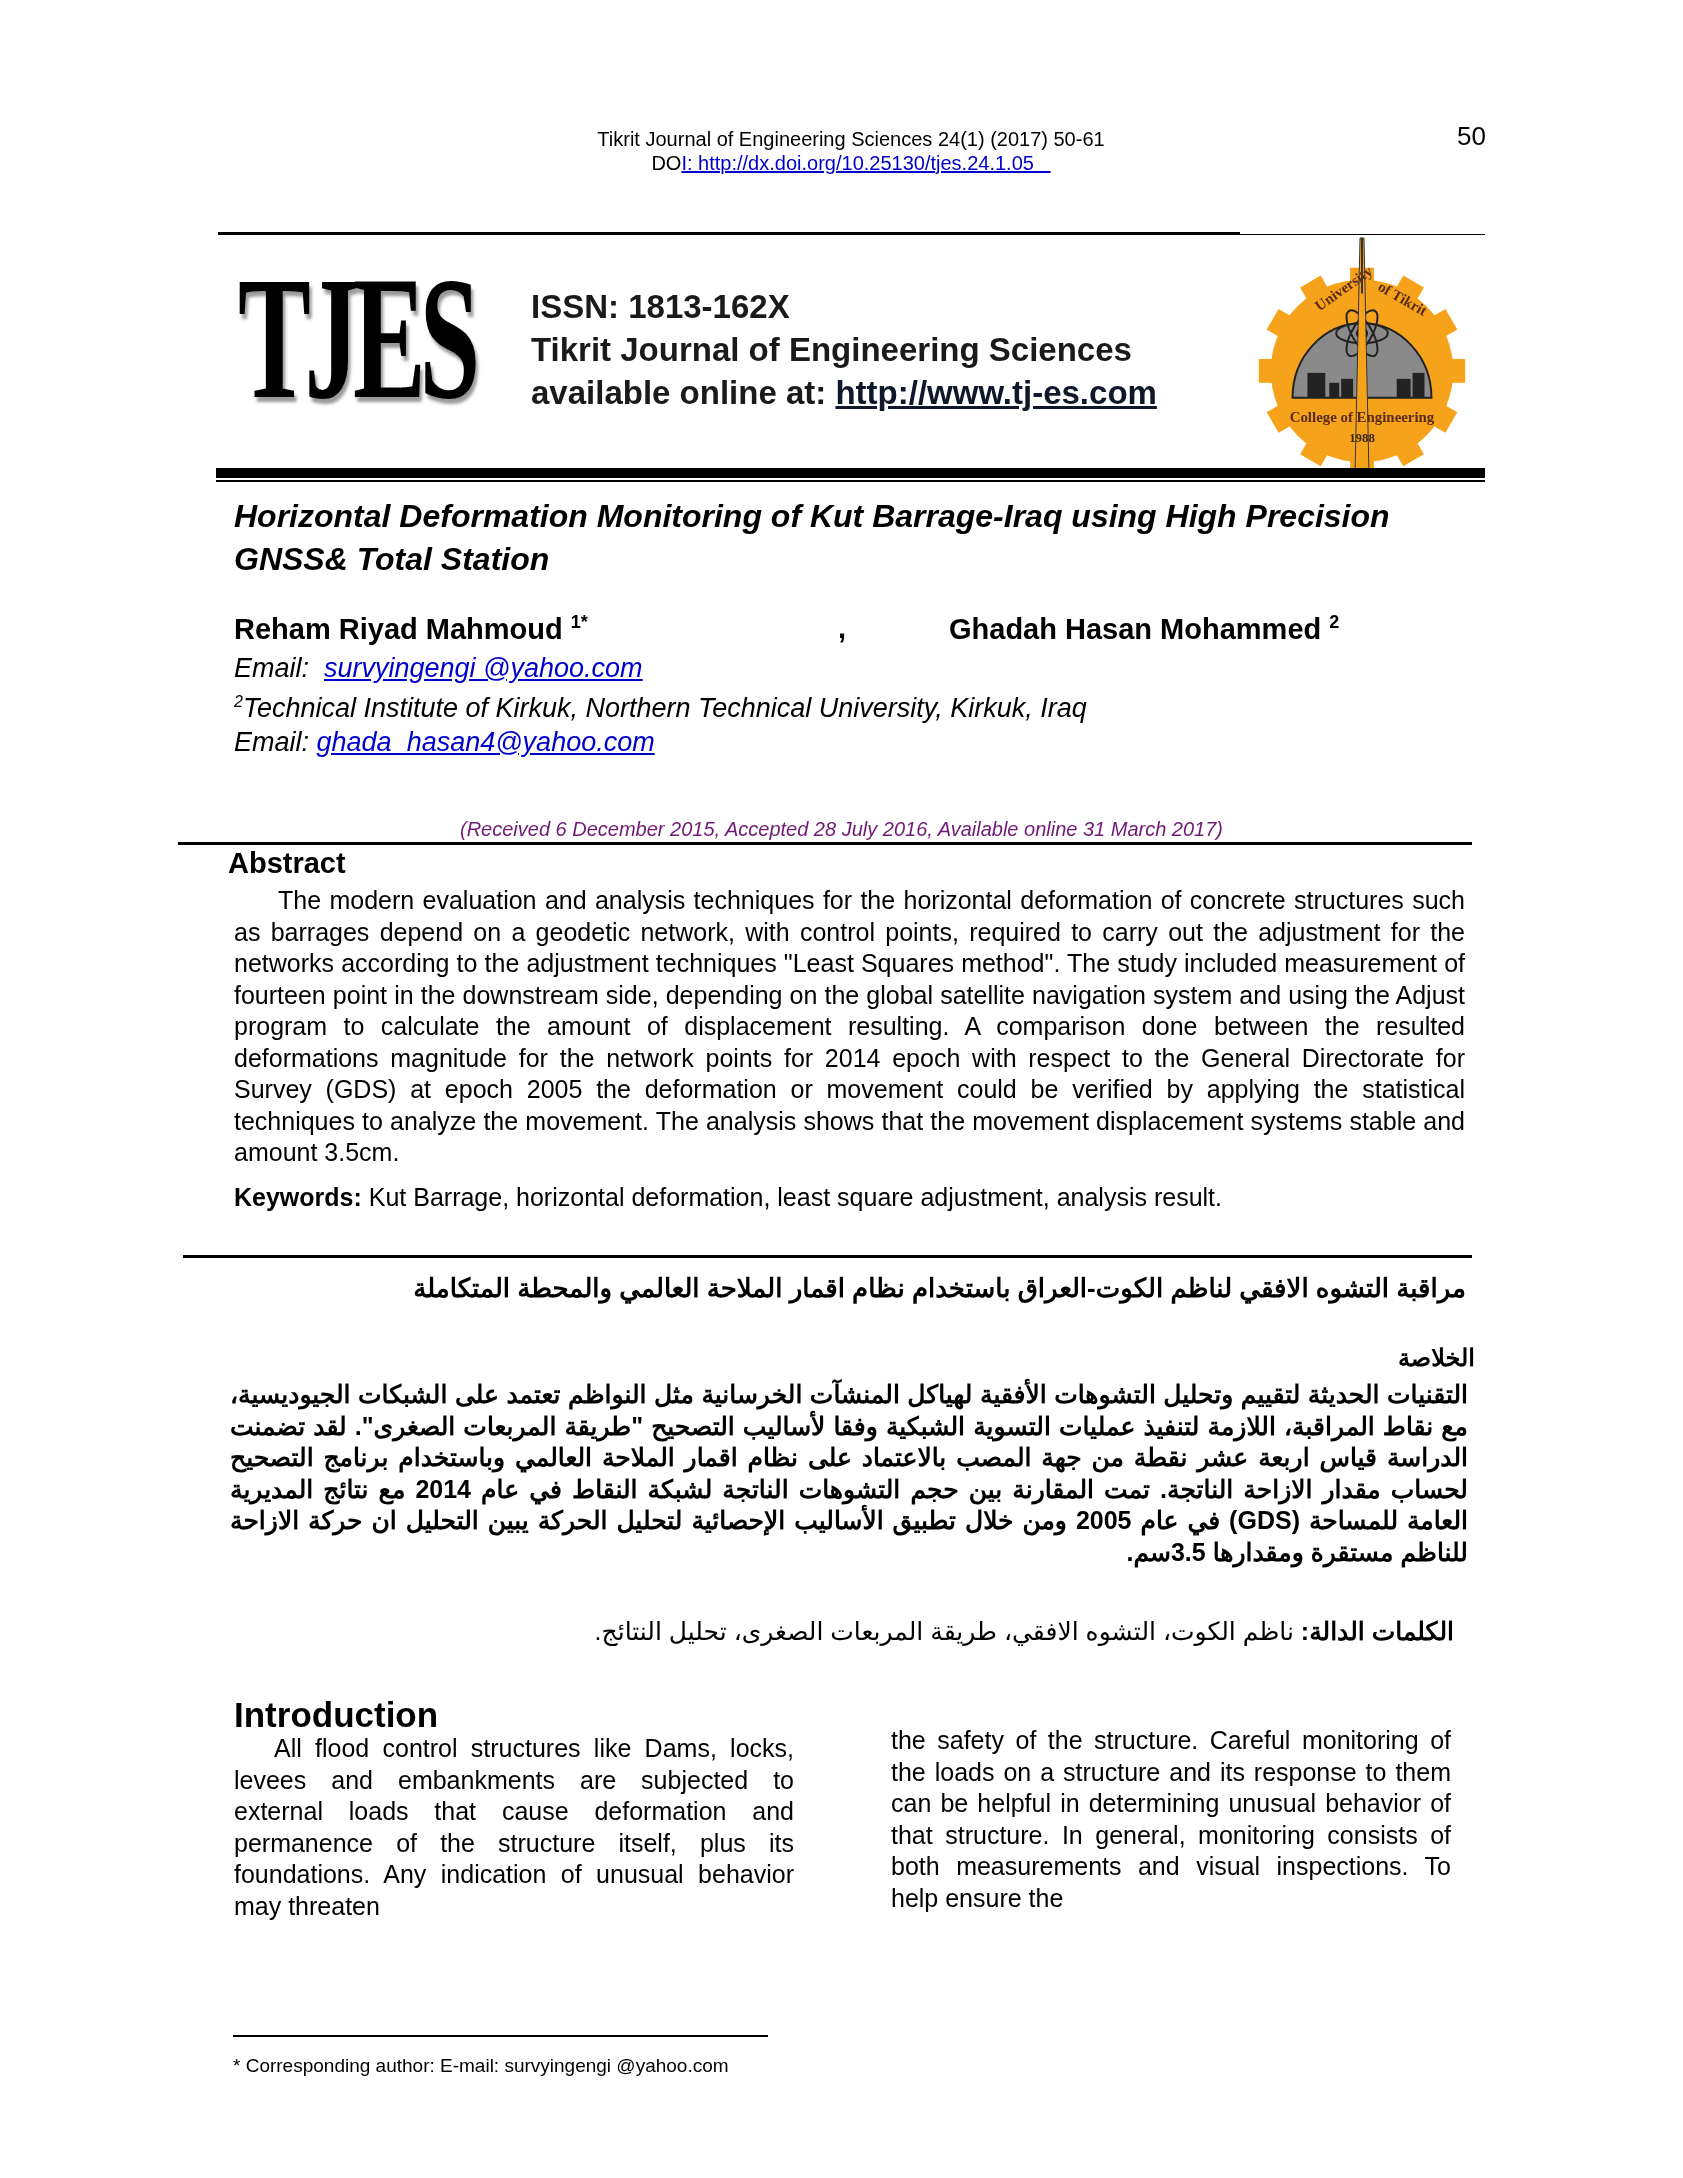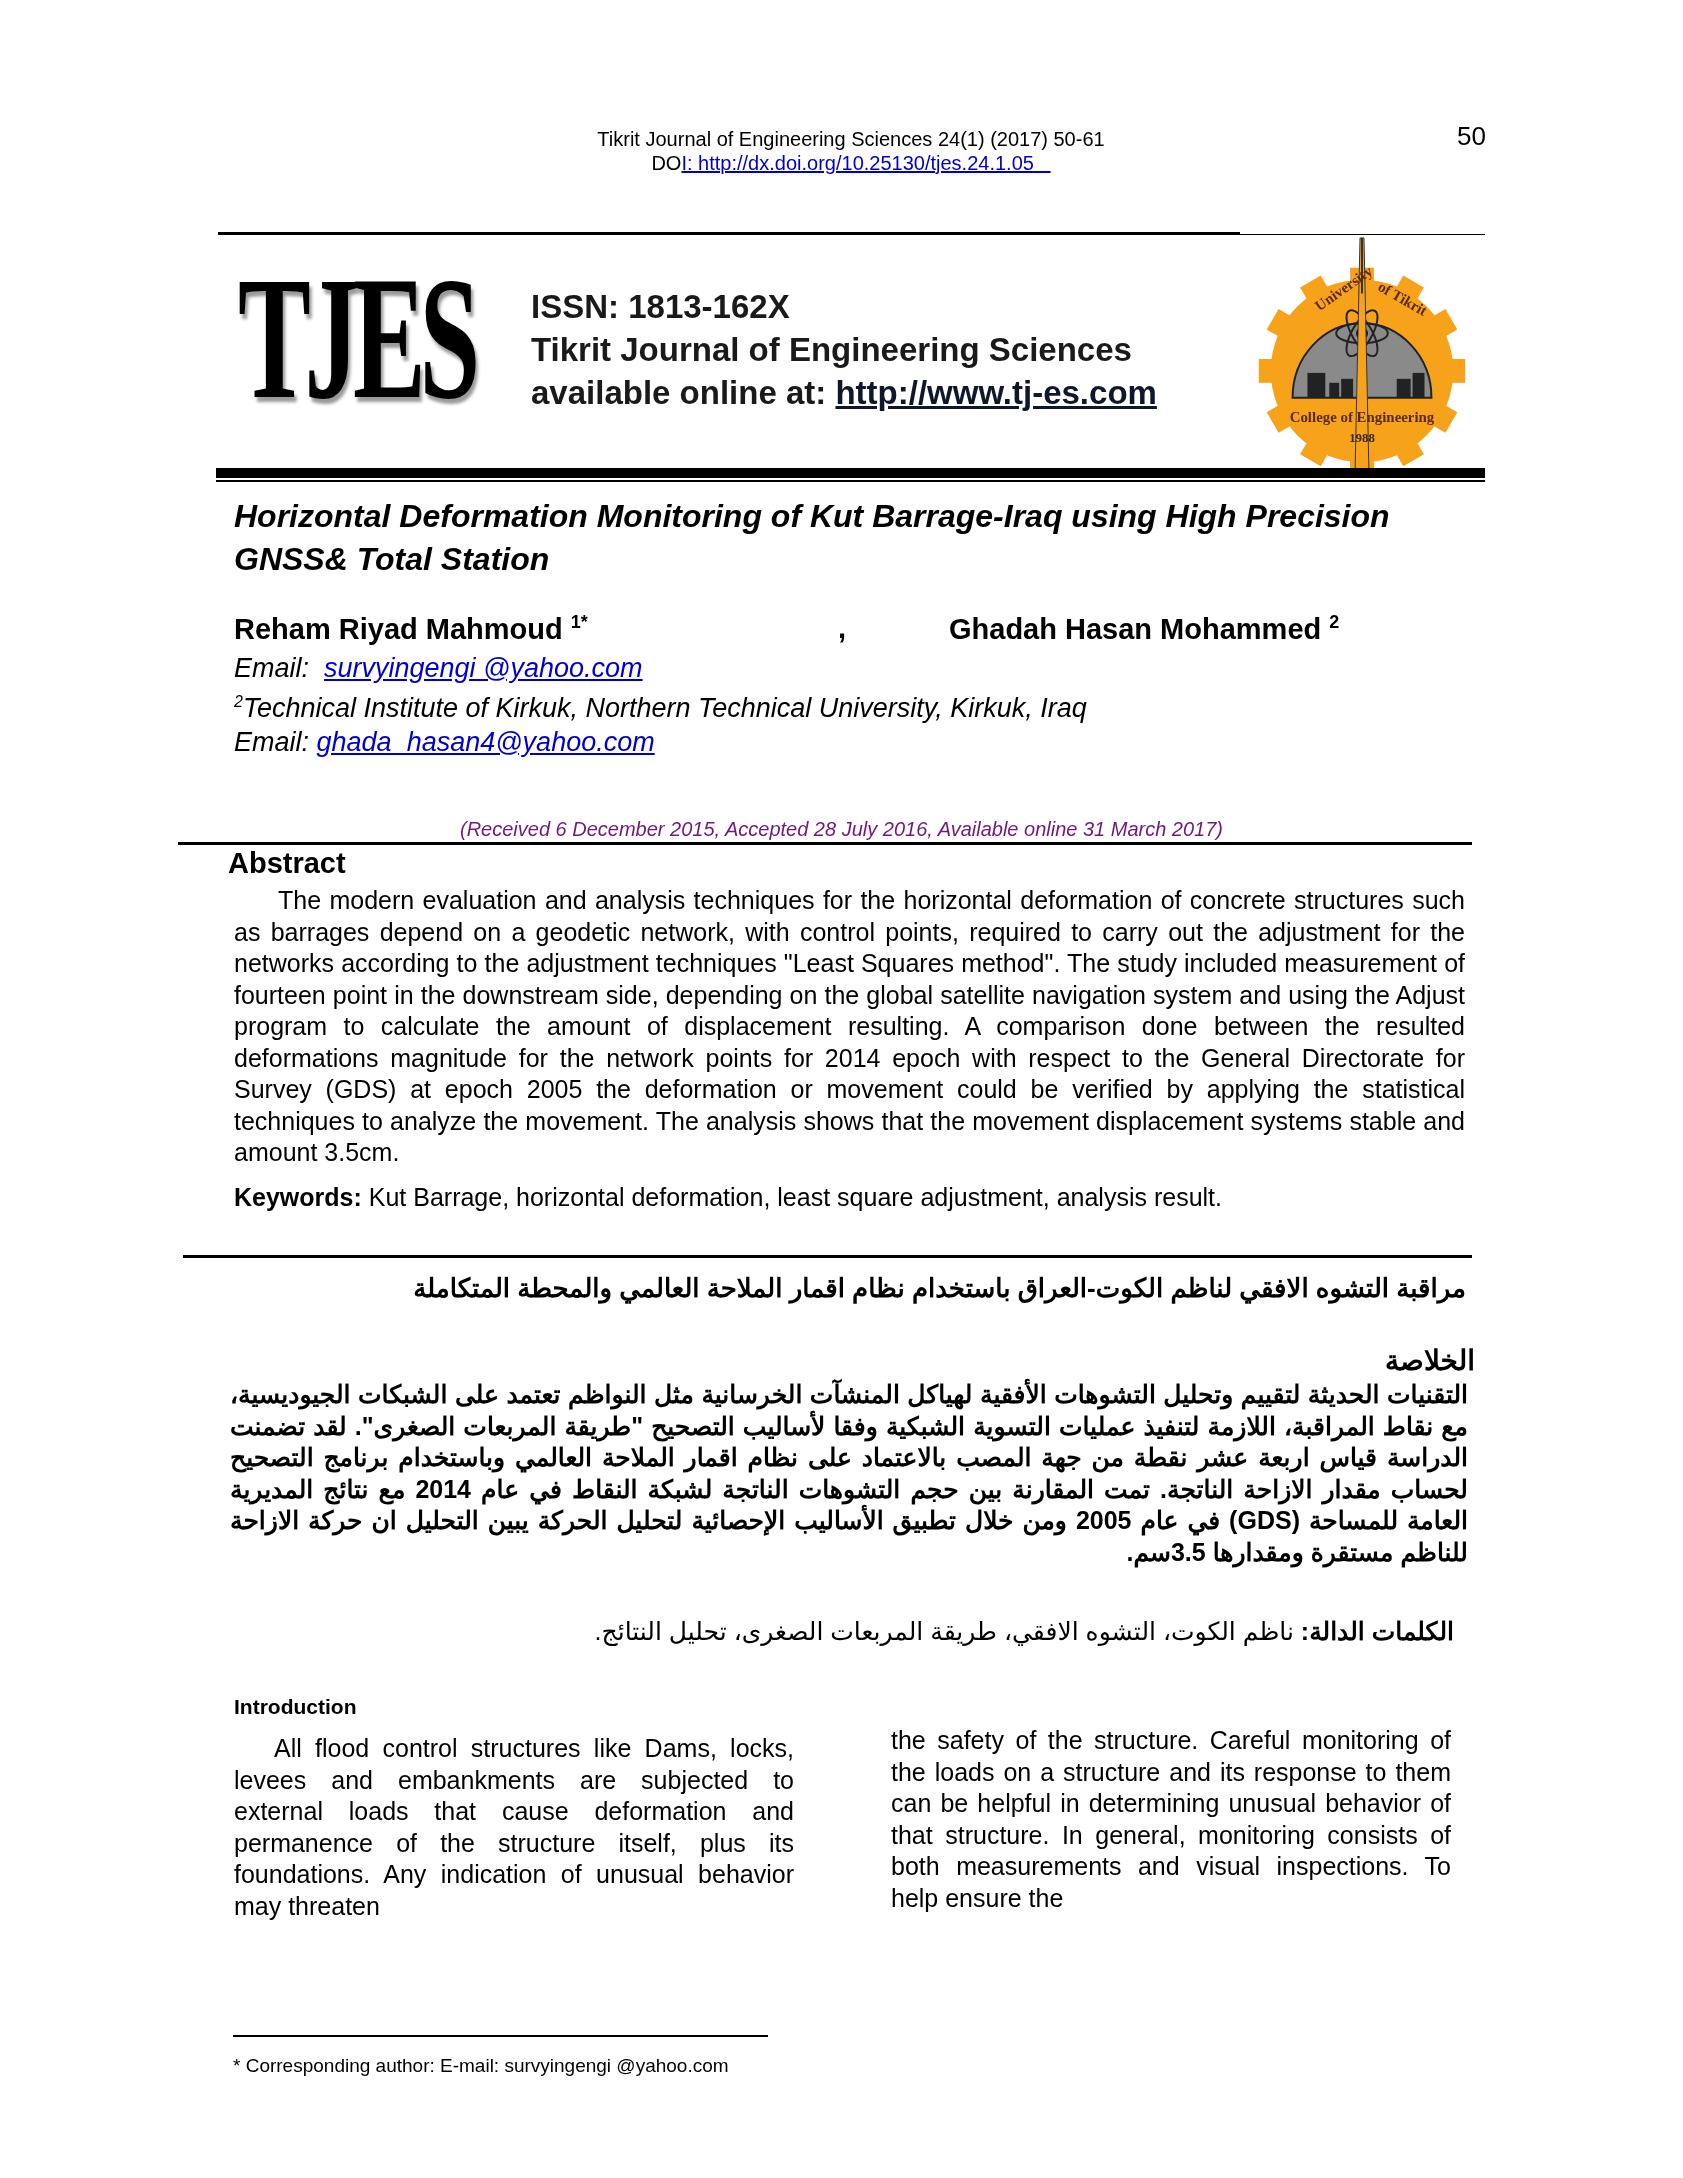--- a/index.html
+++ b/index.html
@@ -50,29 +50,29 @@
   .abs-body { left: 234px; top: 885px; width: 1231px; font-size: 25px; line-height: 31.5px;
               text-align: justify; text-indent: 44px; }
   .keywords { left: 234px; top: 1183px; width: 1231px; font-size: 25px; }
   .keywords b { font-weight: bold; }
   .rule-ar { left: 183px; top: 1255px; width: 1289px; height: 3px; background: #000; }
 
   
   .ar-title { left: 234px; top: 1273px; width: 1232px; text-align: right; direction: rtl;
               font-weight: bold; font-size: 26px; }
   .ar-head { left: 1366px; top: 1344px; width: 109px; text-align: right; direction: rtl;
-             font-weight: bold; font-size: 28px; }
+             font-weight: bold; font-size: 24px; }
   .ar-body { left: 230px; top: 1379px; width: 1238px; direction: rtl; text-align: justify;
              font-size: 25px; line-height: 31.5px; font-weight: bold; }
   .ar-kw { left: 230px; top: 1617px; width: 1224px; direction: rtl; text-align: right;
            font-size: 25px; }
   .ar-kw b { font-weight: bold; }
 
   
-  .intro-head { left: 234px; top: 1695px; font-weight: bold; font-size: 21px; }
+  .intro-head { left: 234px; top: 1695px; font-weight: bold; font-size: 35px; }
   .col-left { left: 234px; top: 1733px; width: 560px; font-size: 25px; line-height: 31.5px;
               text-align: justify; text-indent: 40px; }
   .col-right { left: 891px; top: 1725px; width: 560px; font-size: 25px; line-height: 31.5px;
                text-align: justify; }
 
   
   .fn-rule { left: 233px; top: 2035px; width: 535px; height: 2px; background: #000; }
   .footnote { left: 233px; top: 2055px; font-size: 19px; }
 </style>
 </head>

